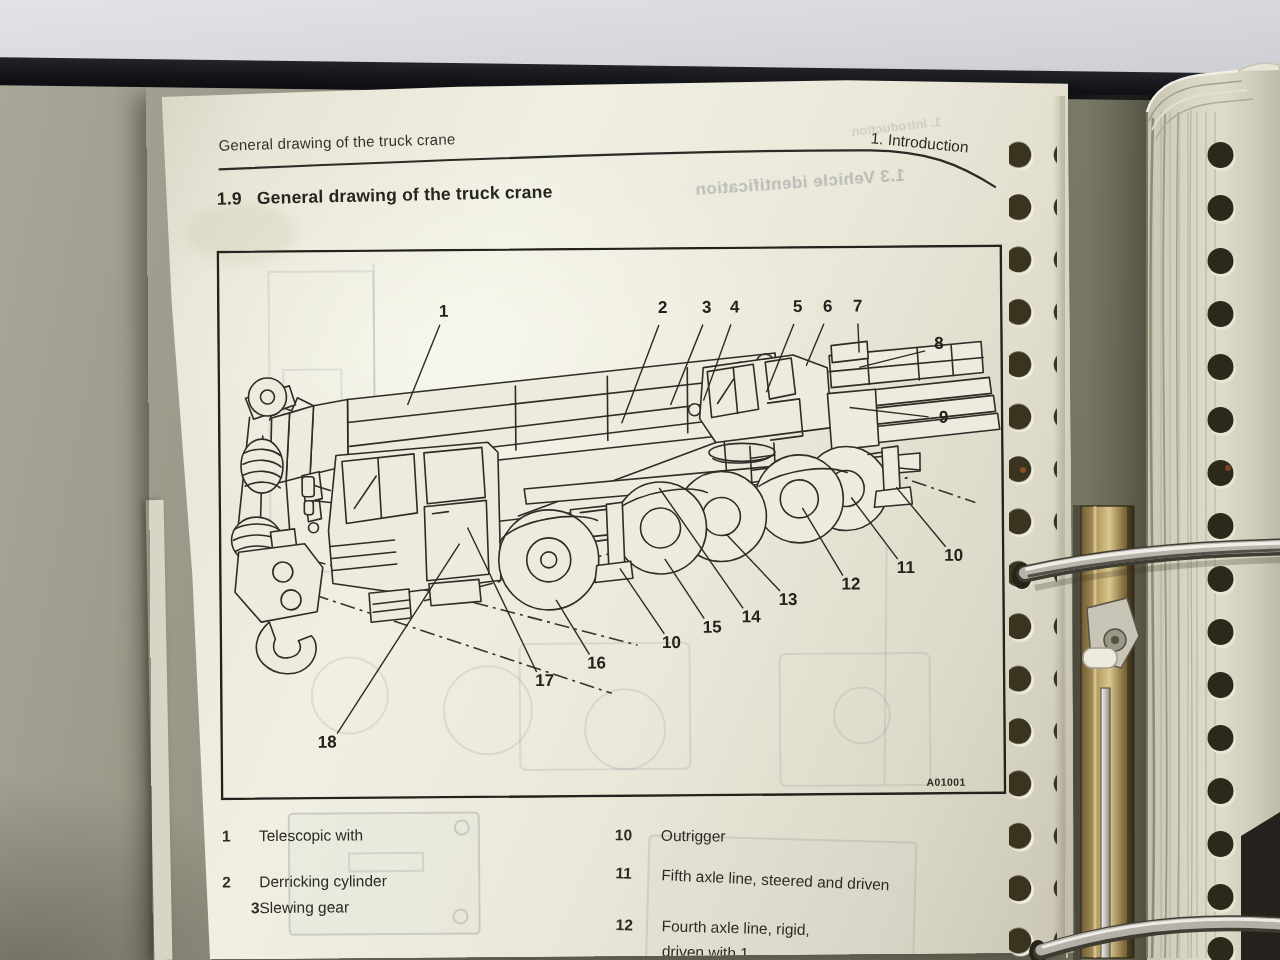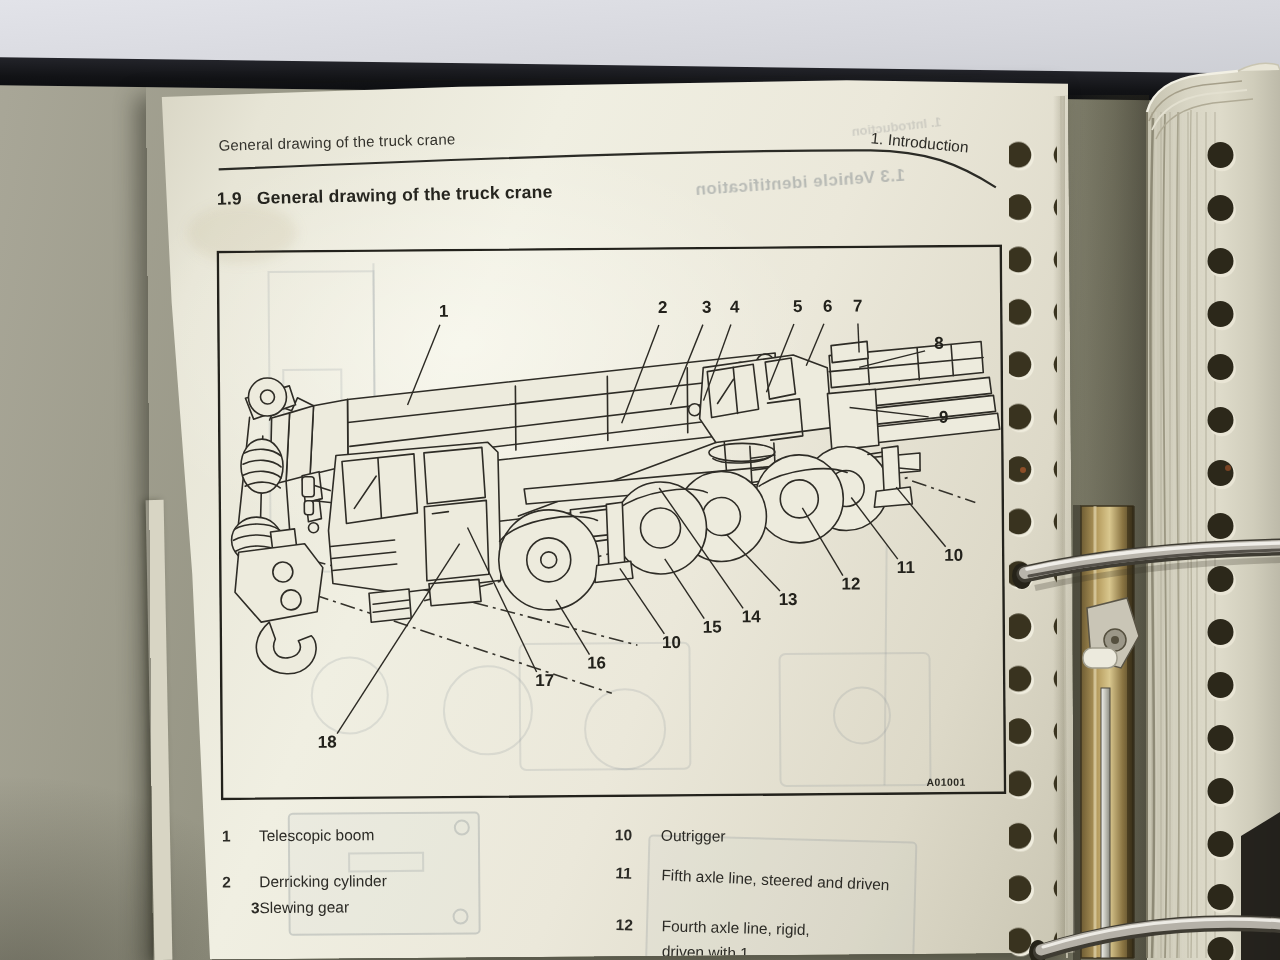--- a/index.html
+++ b/index.html
@@ -279,21 +279,21 @@
   </svg>
 
   <div class="gbox gbox1">
     <span class="c1"></span>
       <span class="c2"></span>
       <span class="r1"></span>
   </div>
   <div class="gbox gbox2"></div>
 
   <div class="lrow row-l1">
-    <b class="lnum">1</b><span>Telescopic boom</span>
+    <b class="lnum">1</b><span>Telescopic with</span>
   </div>
   <div class="lrow row-l2">
     <b class="lnum">2</b><span>Derricking cylinder</span>
   </div>
   <div class="lrow row-l3">
     <b class="lnum">3</b><span>Slewing gear</span>
   </div>
   <div class="lrow row-r1">
     <b class="rnum">10</b><span>Outrigger</span>
   </div>

